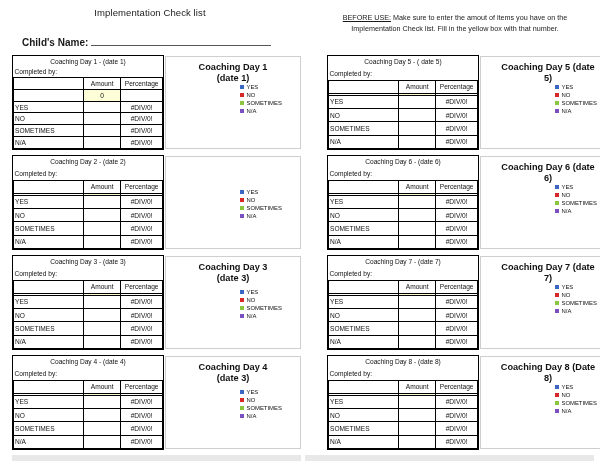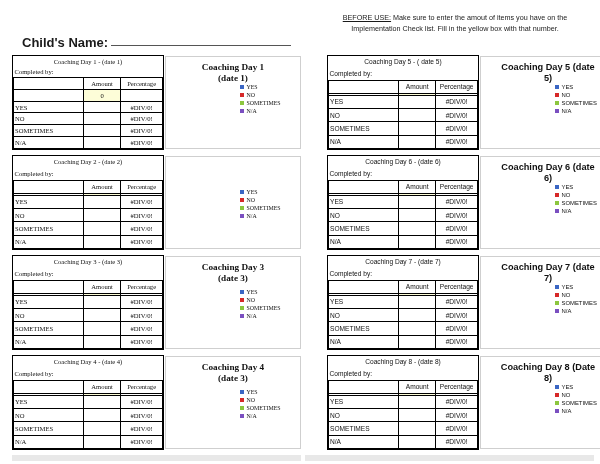--- a/index.html
+++ b/index.html
@@ -21,41 +21,41 @@
   }
   .hdr-title{
     font-size:9.5px;line-height:12px;letter-spacing:.1px;color:#1a1a1a;
   }
   .hdr-sub{
     font-size:9.5px;line-height:12px;letter-spacing:.1px;color:#1a1a1a;
   }
   .childname-row{
     position:absolute;left:22px;top:38px;display:flex;align-items:flex-end;
   }
-  .childname-label{font-size:13px;font-weight:bold;color:#1a1a1a;line-height:9px;}
+  .childname-label{font-size:10px;font-weight:bold;color:#1a1a1a;line-height:9px;}
   .childname-rule{
     width:180px;height:0;border-bottom:1.4px solid #555;margin-left:3px;margin-bottom:1px;
   }
   .hdr-right{
     position:absolute;left:312px;top:12px;width:286px;text-align:center;
     font-size:7.2px;line-height:11px;color:#1a1a1a;
   }
   .before-use{font-weight:normal;text-decoration:underline;}
 
   
   .grid{
     position:absolute;left:0;top:52px;width:600px;height:412px;
   }
   .block{
     position:absolute;
     width:289px;height:95px;
     display:flex;
   }
   
-  .col-l{left:12px;font-family:Liberation Serif, serif;}
+  .col-l{left:12px;}
   .col-r{left:305px;padding-left:22px;}
   .row-1{top:3px;}
   .row-2{top:103px;}
   .row-3{top:203px;}
   .row-4{top:303px;}
 
   
   .tbl-wrap{
     width:152px;height:95px;
     border:1.6px solid #000;
@@ -123,20 +123,21 @@
   
   .strip{
     position:absolute;background:#e8e8e8;
   }
 </style>
 </head>
 <body>
 
 <div class="header">
   <div class="hdr-left">
+    <div class="hdr-title">Implementation Check list</div>
   </div>
 
   <div class="childname-row">
     <span class="childname-label">Child's Name:</span>
     <span class="childname-rule"></span>
   </div>
 
   <div class="hdr-right">
     <span class="before-use">BEFORE USE:</span><span> Make sure to enter the amout of items you have on the</span>
     <br>

